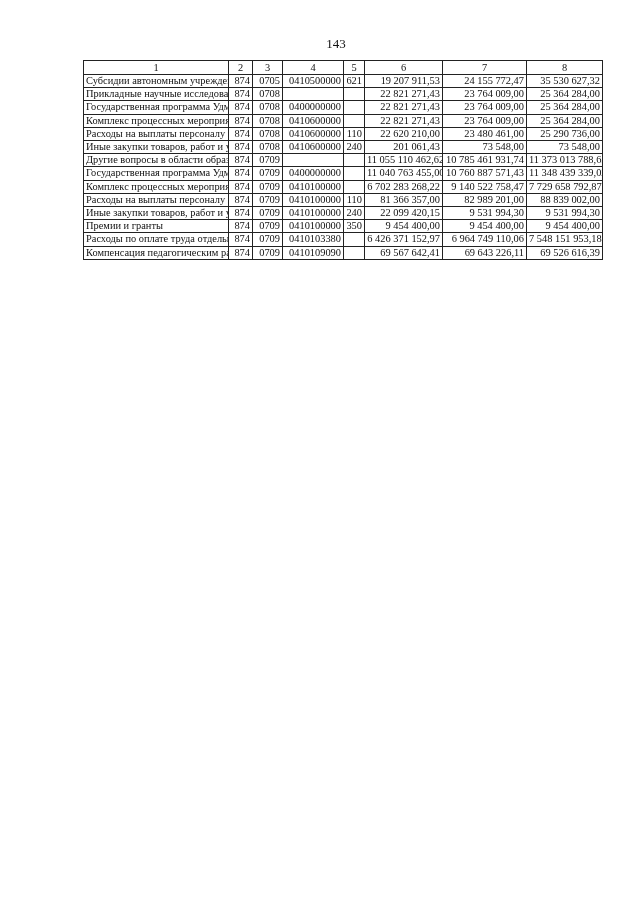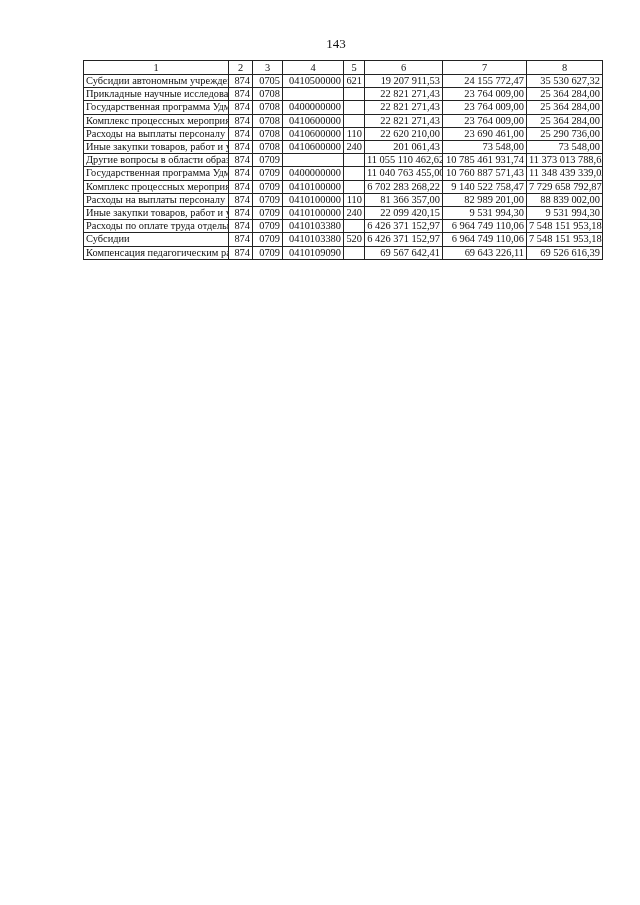--- a/index.html
+++ b/index.html
@@ -105,21 +105,21 @@
       </tr>
       <tr>
         <td class="name">Расходы на выплаты
 персоналу казённых
 учреждений</td>
         <td class="c">874</td>
         <td class="c">0708</td>
         <td class="c">0410600000</td>
         <td class="c">110</td>
         <td class="r">22 620 210,00</td>
-        <td class="r">23 690 461,00</td>
+        <td class="r">23 480 461,00</td>
         <td class="r">25 290 736,00</td>
       </tr>
       <tr>
         <td class="name">Иные закупки товаров, работ
 и услуг для обеспечения
 государственных
 (муниципальных) нужд</td>
         <td class="c">874</td>
         <td class="c">0708</td>
         <td class="c">0410600000</td>
@@ -182,20 +182,30 @@
 и услуг для обеспечения
 государственных
 (муниципальных) нужд</td>
         <td class="c">874</td>
         <td class="c">0709</td>
         <td class="c">0410100000</td>
         <td class="c">240</td>
         <td class="r">22 099 420,15</td>
         <td class="r">9 531 994,30</td>
         <td class="r">9 531 994,30</td>
+      </tr>
+      <tr>
+        <td class="name">Премии и гранты</td>
+        <td class="c">874</td>
+        <td class="c">0709</td>
+        <td class="c">0410100000</td>
+        <td class="c">350</td>
+        <td class="r">9 454 400,00</td>
+        <td class="r">9 454 400,00</td>
+        <td class="r">9 454 400,00</td>
       </tr>
       <tr>
         <td class="name">Расходы по оплате труда
 отдельных категорий
 работников муниципальных
 дошкольных образовательных
 организаций и
 муниципальных
 общеобразовательных
 организаций, находящихся на
@@ -203,30 +213,20 @@
 Республики</td>
         <td class="c">874</td>
         <td class="c">0709</td>
         <td class="c">0410103380</td>
         <td class="c"></td>
         <td class="r">6 426 371 152,97</td>
         <td class="r">6 964 749 110,06</td>
         <td class="r">7 548 151 953,18</td>
       </tr>
       <tr>
-        <td class="name">Субсидии</td>
-        <td class="c">874</td>
-        <td class="c">0709</td>
-        <td class="c">0410103380</td>
-        <td class="c">520</td>
-        <td class="r">6 426 371 152,97</td>
-        <td class="r">6 964 749 110,06</td>
-        <td class="r">7 548 151 953,18</td>
-      </tr>
-      <tr>
         <td class="name">Компенсация педагогическим
 работникам образовательных
 организаций за работу по
 подготовке и проведению
 государственной итоговой
 аттестации по</td>
         <td class="c">874</td>
         <td class="c">0709</td>
         <td class="c">0410109090</td>
         <td class="c"></td>

